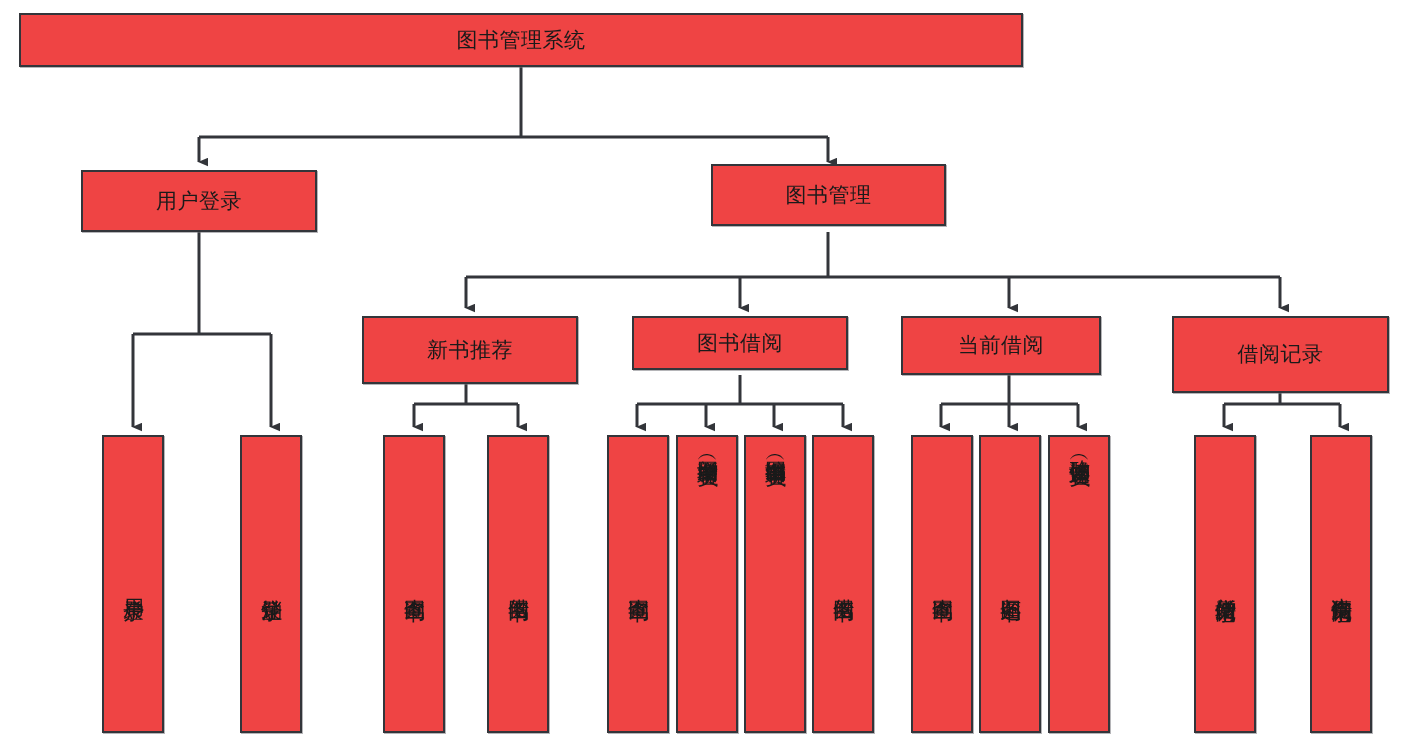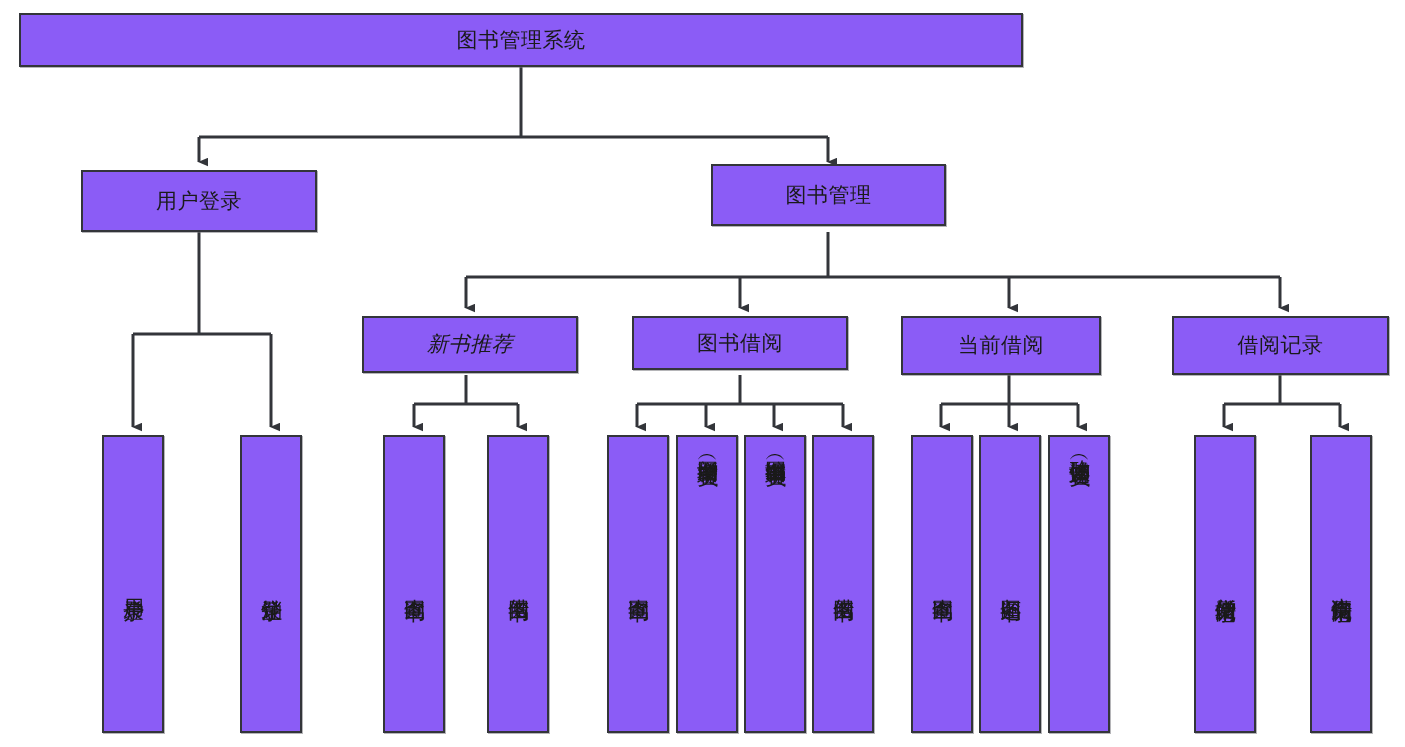--- a/index.html
+++ b/index.html
@@ -22,21 +22,21 @@
     position: absolute;
     left: 0;
     top: 0;
     width: 1405px;
     height: 747px;
     pointer-events: none;
   }
   .node {
     position: absolute;
     box-sizing: border-box;
-    background: #8b5cf6;
+    background: #ef4444;
     border: 2px solid #33353a;
     display: flex;
     align-items: center;
     justify-content: center;
     box-shadow: 1px 1px 0 rgba(120,120,125,0.55);
   }
   .node-label {
     color: #1a1a1a;
     font-size: 21px;
     line-height: 1.16;
@@ -135,33 +135,33 @@
   </div>
 
   <div class="node horizontal" style="left:81px; top:170px; width:236px; height:62px;">
     <span class="node-label">用户登录</span>
   </div>
 
   <div class="node horizontal" style="left:711px; top:164px; width:235px; height:62px;">
     <span class="node-label">图书管理</span>
   </div>
 
-  <div class="node horizontal" style="left:362px; top:316px; width:216px; height:57px;font-style:italic;">
+  <div class="node horizontal" style="left:362px; top:316px; width:216px; height:68px;">
     <span class="node-label">新书推荐</span>
   </div>
 
   <div class="node horizontal" style="left:632px; top:316px; width:216px; height:54px;">
     <span class="node-label">图书借阅</span>
   </div>
 
   <div class="node horizontal" style="left:901px; top:316px; width:200px; height:59px;">
     <span class="node-label">当前借阅</span>
   </div>
 
-  <div class="node horizontal" style="left:1172px; top:316px; width:217px; height:59px;">
+  <div class="node horizontal" style="left:1172px; top:316px; width:217px; height:77px;">
     <span class="node-label">借阅记录</span>
   </div>
 
   <div class="node vertical centered" style="left:102px; top:435px; width:62px; height:298px;">
     <span class="node-label">用户登录</span>
   </div>
 
   <div class="node vertical centered" style="left:240px; top:435px; width:62px; height:298px;">
     <span class="node-label">注销登录</span>
   </div>

